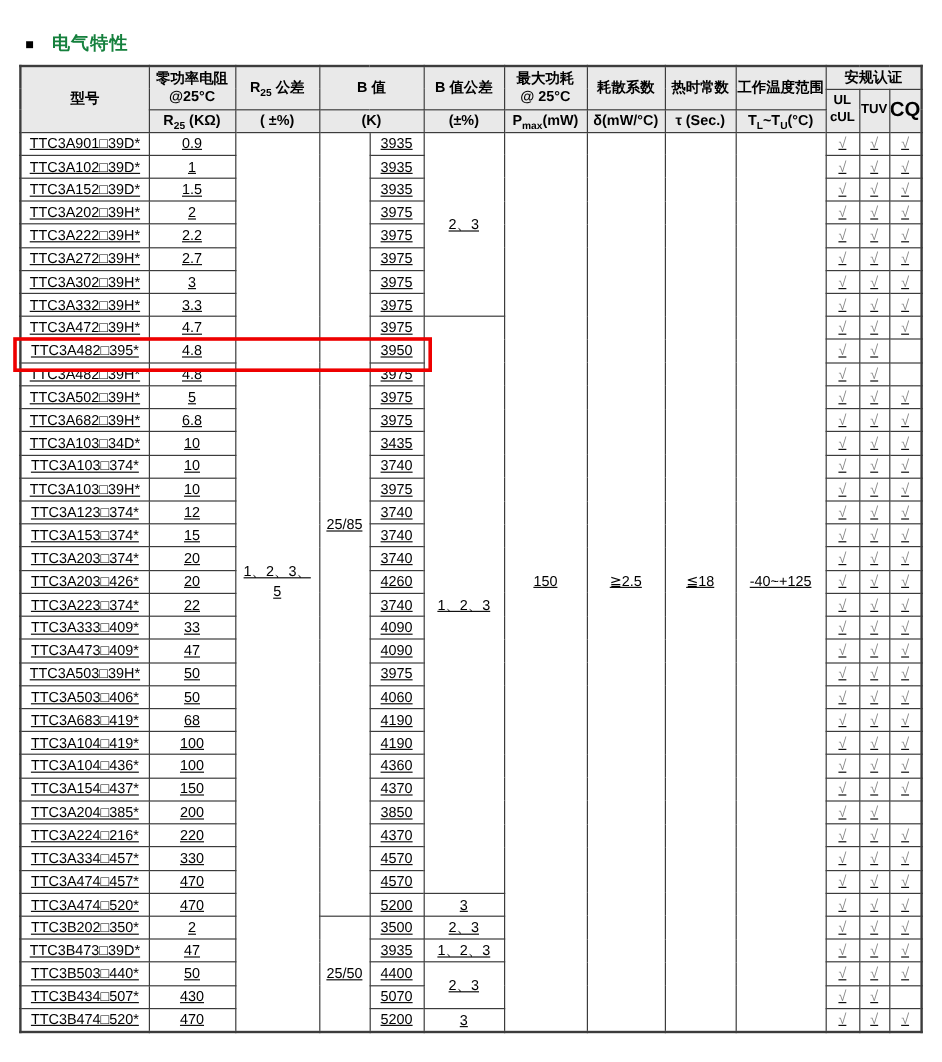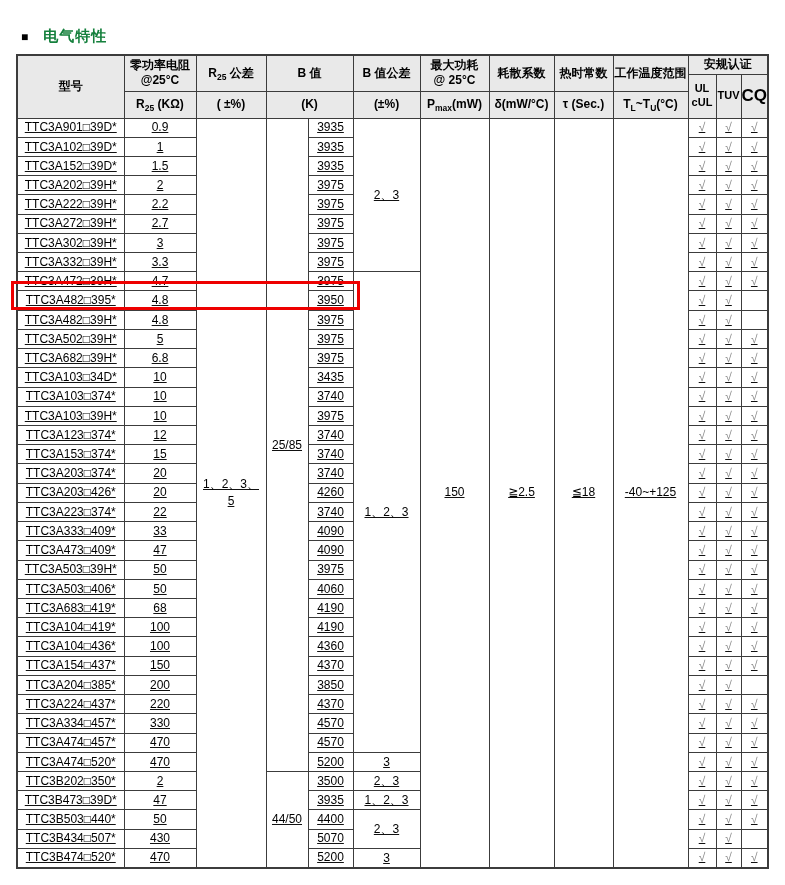--- a/index.html
+++ b/index.html
@@ -25,21 +25,21 @@
   .spec th,.spec td{
     border:1px solid var(--border);
     padding:0;text-align:center;vertical-align:middle;overflow:hidden;
   }
   .spec thead th{
     background:var(--header-bg);
     font-size:12px;font-weight:bold;line-height:1.25;color:#000;
   }
   .spec thead tr.hr1{height:19px;}
   .spec thead tr.hr2{height:17px;}
-  .spec thead tr.hr3{height:27px;}
+  .spec thead tr.hr3{height:19px;}
   .two-line{white-space:pre-line;}
   .spec tbody tr{height:19.23px;text-decoration:underline;}
   .spec tbody td{font-size:12px;line-height:1.05;color:#000;}
   .spec tbody td.span-cell{white-space:pre-line;line-height:1.35;}
   .spec td.check{color:var(--check);font-size:12px;}
   sub{font-size:8.5px;line-height:0;}
   .hl-box{
     position:absolute;left:11px;top:281px;width:343px;height:23px;
     border:3px solid var(--highlight);pointer-events:none;background:transparent;
   }
@@ -344,21 +344,21 @@
       </tr>
       <tr>
         <td>TTC3A204□385*</td>
         <td>200</td>
         <td>3850</td>
         <td class="check">√</td>
         <td class="check">√</td>
         <td class="check"></td>
       </tr>
       <tr>
-        <td>TTC3A224□437*</td>
+        <td>TTC3A224□216*</td>
         <td>220</td>
         <td>4370</td>
         <td class="check">√</td>
         <td class="check">√</td>
         <td class="check">√</td>
       </tr>
       <tr>
         <td>TTC3A334□457*</td>
         <td>330</td>
         <td>4570</td>
@@ -379,21 +379,21 @@
         <td>470</td>
         <td>5200</td>
         <td class="span-cell" rowspan="1">3</td>
         <td class="check">√</td>
         <td class="check">√</td>
         <td class="check">√</td>
       </tr>
       <tr>
         <td>TTC3B202□350*</td>
         <td>2</td>
-        <td class="span-cell" rowspan="5">44/50</td>
+        <td class="span-cell" rowspan="5">25/50</td>
         <td>3500</td>
         <td class="span-cell" rowspan="1">2、3</td>
         <td class="check">√</td>
         <td class="check">√</td>
         <td class="check">√</td>
       </tr>
       <tr>
         <td>TTC3B473□39D*</td>
         <td>47</td>
         <td>3935</td>

